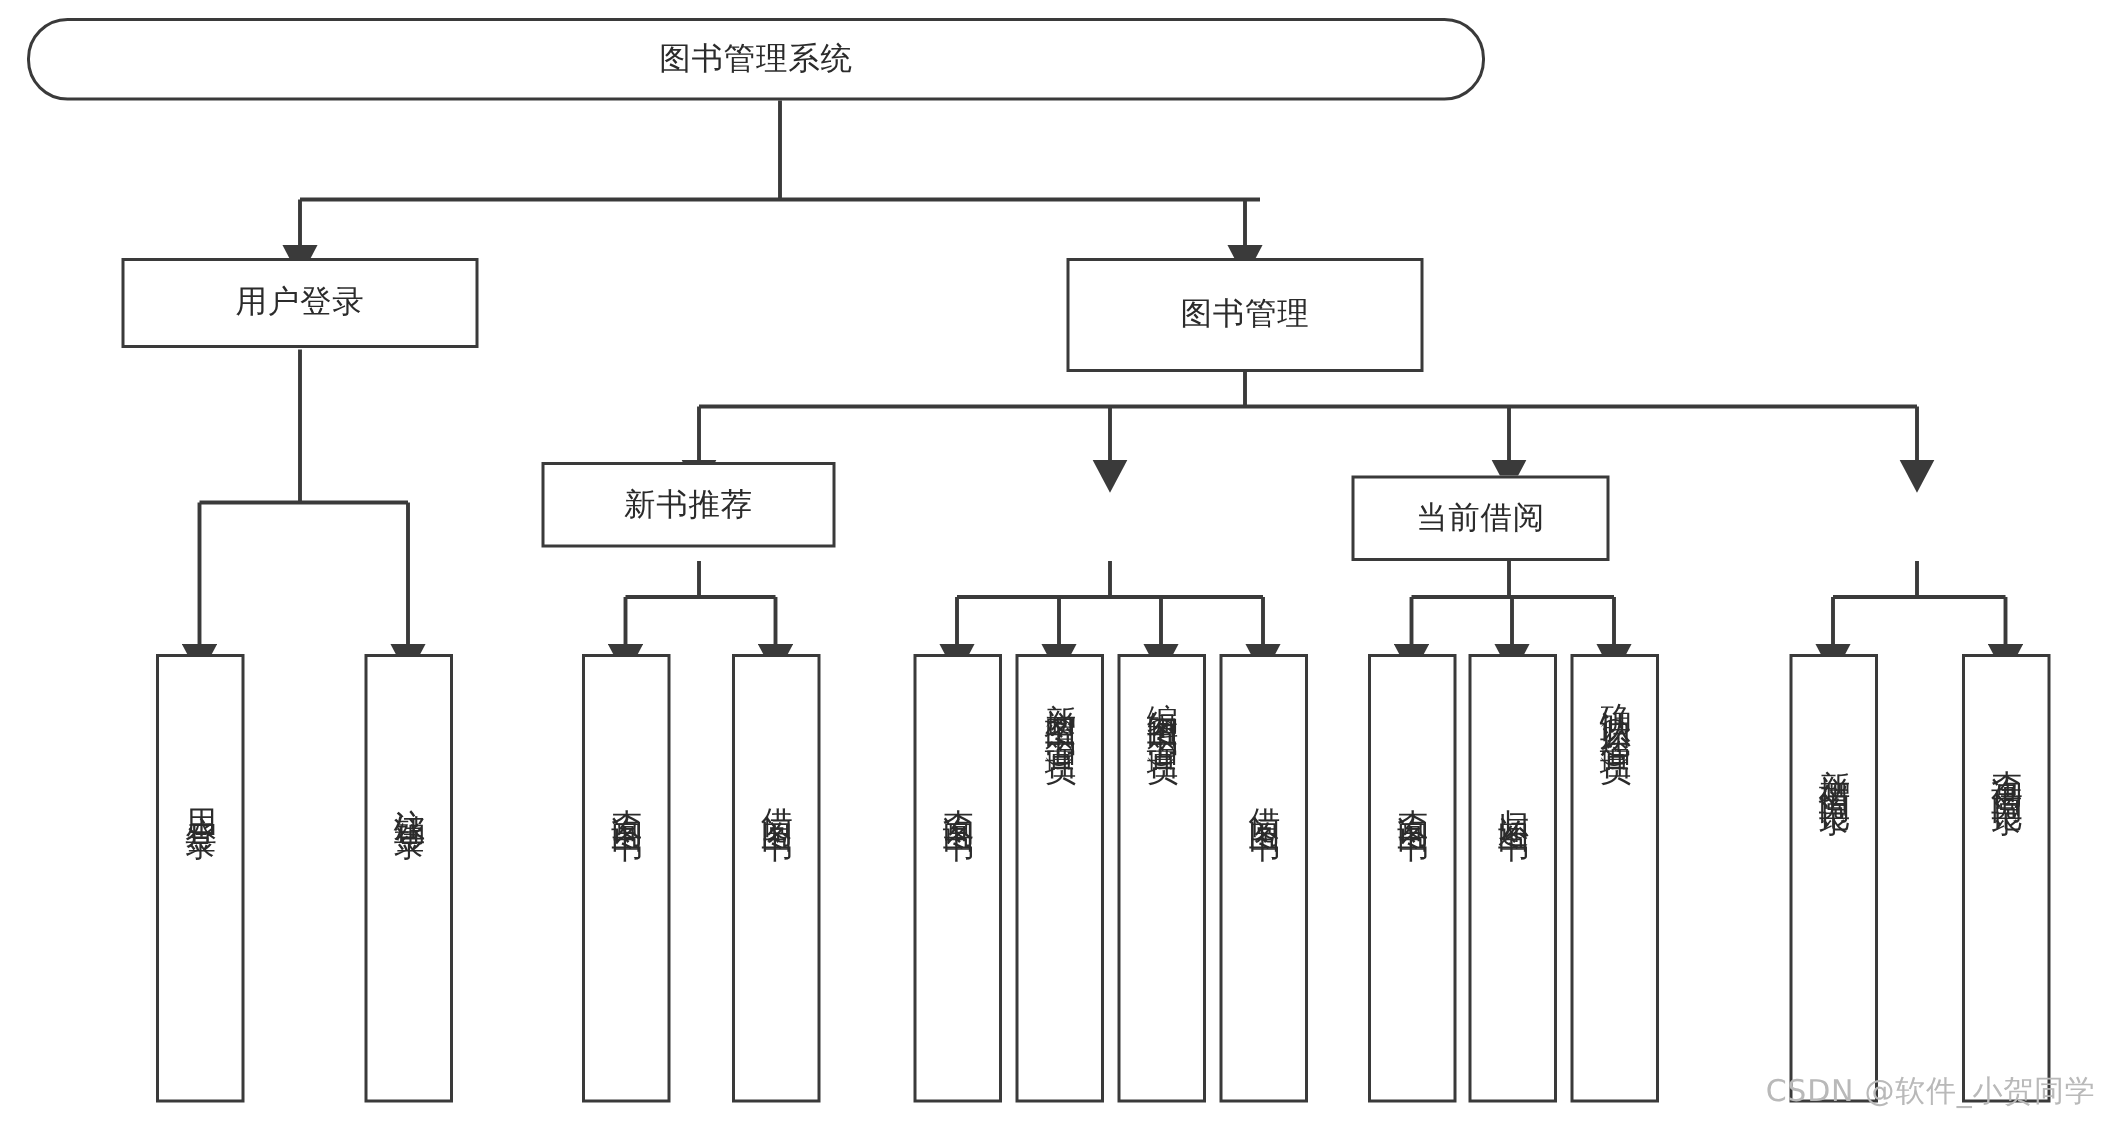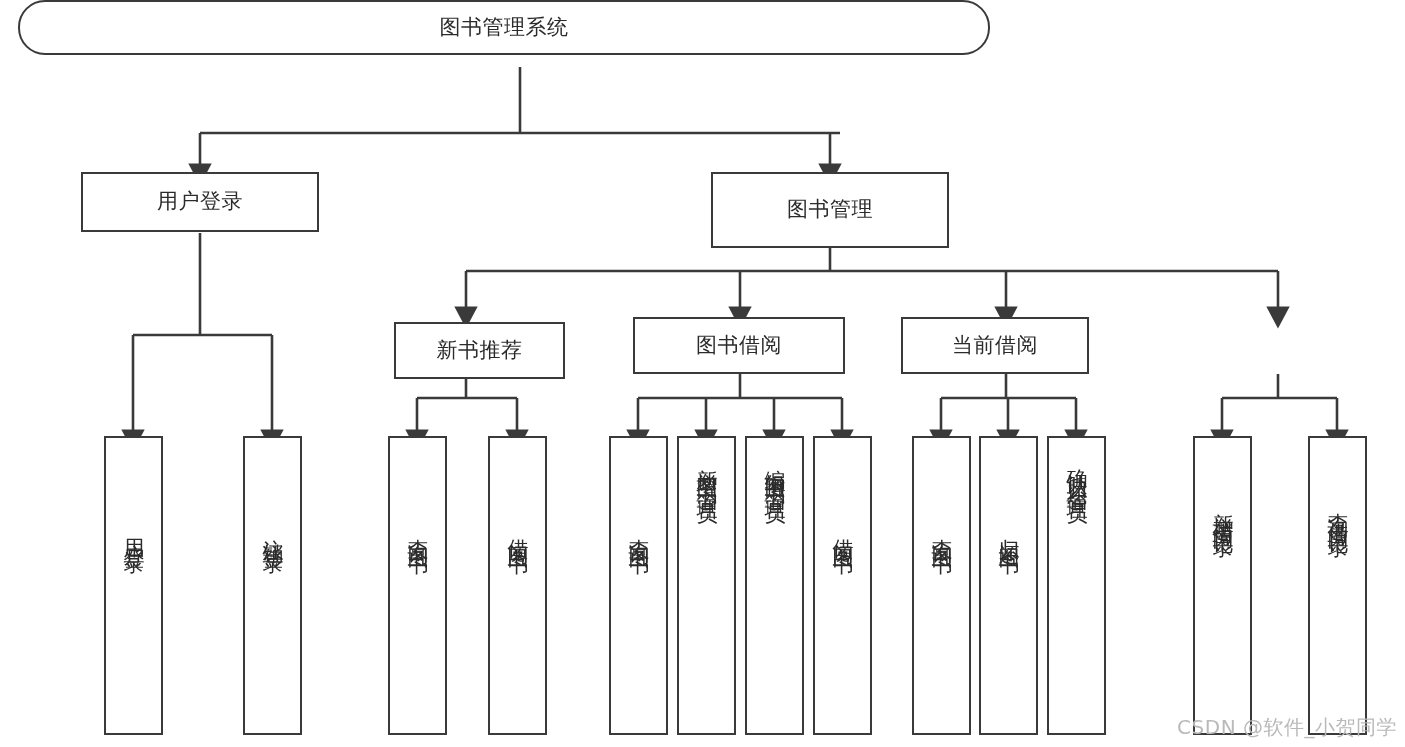--- a/index.html
+++ b/index.html
@@ -122,38 +122,35 @@
       <path d="M1008,398 L1008,432" marker-end="url(#arrowhead)"></path>
       <path d="M1076,398 L1076,432" marker-end="url(#arrowhead)"></path>
 
       <path d="M1278,374 L1278,398"></path>
       <path d="M1222,398 L1337,398"></path>
       <path d="M1222,398 L1222,432" marker-end="url(#arrowhead)"></path>
       <path d="M1337,398 L1337,432" marker-end="url(#arrowhead)"></path>
     </g>
   </svg>
 
-  <div class="node node-h" style="left:18px; top:0; width:972px; height:55px;border-radius:27px;">
+  <div class="node node-h" style="left:18px; top:12px; width:972px; height:55px;border-radius:27px;">
     <span class="label">图书管理系统</span>
   </div>
 
   <div class="node node-h" style="left:81px; top:172px; width:238px; height:60px;">
     <span class="label">用户登录</span>
   </div>
   <div class="node node-h" style="left:711px; top:172px; width:238px; height:76px;">
     <span class="label">图书管理</span>
   </div>
 
-  <div class="node node-h" style="left:361px; top:322px; width:171px; height:57px;margin-left:33px;">
+  <div class="node node-h" style="left:361px; top:308px; width:196px; height:57px;">
     <span class="label">新书推荐</span>
   </div>
-  <div class="node node-h" style="left:633px; top:317px; width:212px; height:57px;">
-    <span class="label">图书借阅</span>
-  </div>
-  <div class="node node-h" style="left:901px; top:317px; width:188px; height:57px;">
+  <div class="node node-h" style="left:901px; top:317px; width:172px; height:57px;">
     <span class="label">当前借阅</span>
   </div>
 
   <div class="node node-v mid" style="left:104px; top:436px; width:59px; height:299px;">
     <span class="label">用户登录</span>
   </div>
   <div class="node node-v mid" style="left:243px; top:436px; width:59px; height:299px;">
     <span class="label">注销登录</span>
   </div>
 

